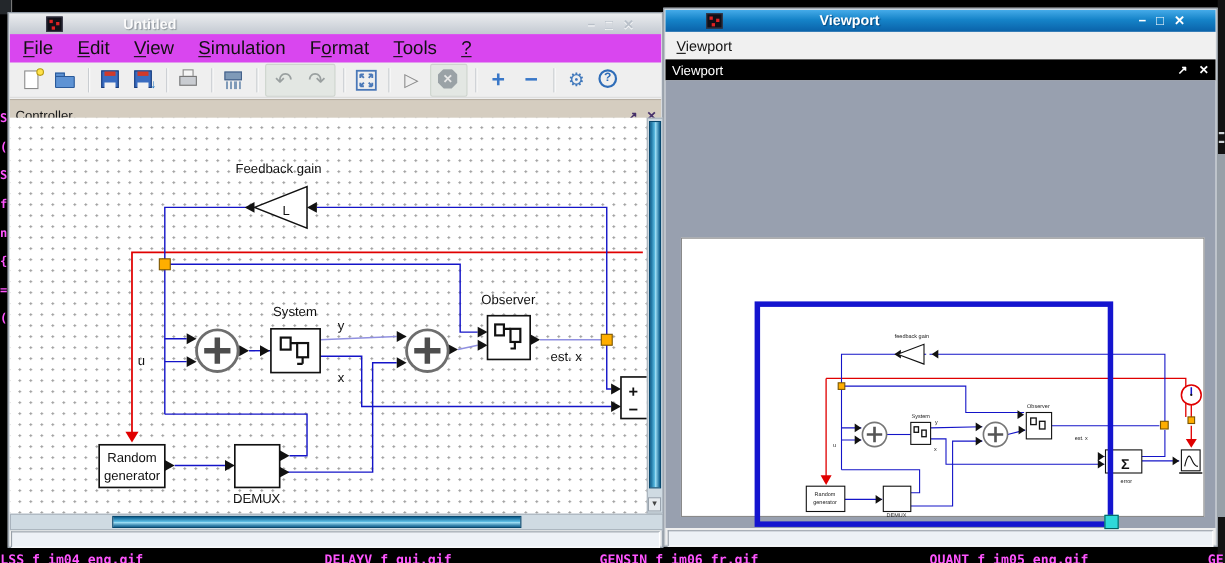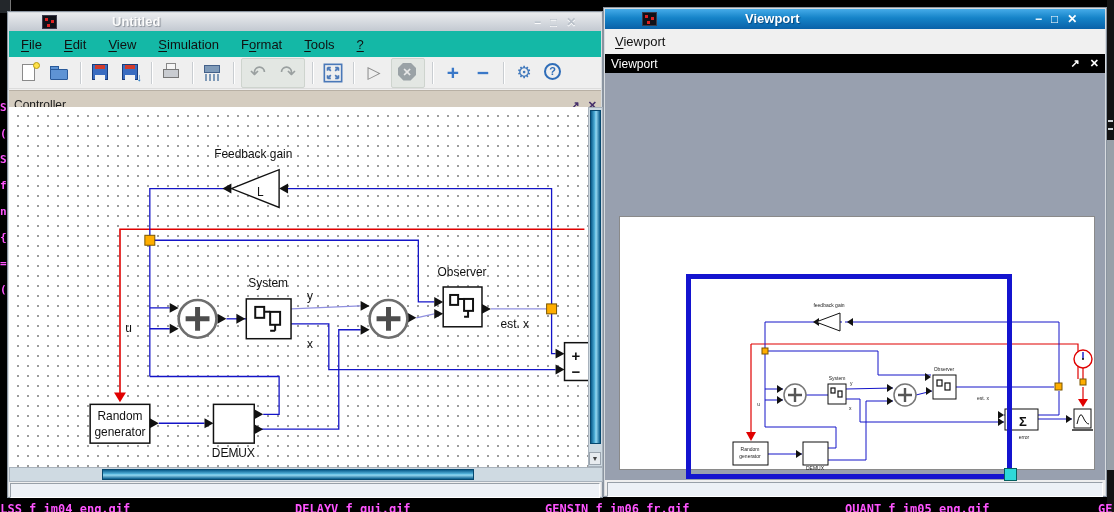--- a/index.html
+++ b/index.html
@@ -29,21 +29,21 @@
   .tbar.inactive .tbar-title { color:#fbfbfb; text-shadow:1px 1px 1px #8a9098; }
   .tbar.active .tbar-title { color:#fff; text-shadow:1px 1px 1px #084a80; }
   .app-icon { position:absolute; top:2px; width:15px; height:14px; background:#101018; border:1px solid #3a3a4a; }
   .app-icon i { position:absolute; width:3px; height:3px; background:#d22; }
   .winbtns { position:absolute; top:0; height:18px; display:flex; align-items:center; gap:9px; }
   .winbtn { font-size:12px; font-weight:bold; line-height:1; cursor:default; }
   .tbar.inactive .winbtn { color:#b9c0c9; text-shadow:0 1px 0 #fff; }
   .tbar.active .winbtn { color:#fff; }
 
   
-  .menubar { position:absolute; left:1px; right:1px; top:19px; height:26px; background:#14b8a6; display:flex; align-items:center; gap:22px; padding-left:12px; font-size:13px; color:#111; }
+  .menubar { position:absolute; left:1px; right:1px; top:19px; height:26px; background:#d946ef; display:flex; align-items:center; gap:22px; padding-left:12px; font-size:17px; color:#111; }
   .menu-item u { text-underline-offset:2px; }
   .toolbar { position:absolute; left:1px; right:1px; top:45px; height:32px; background:#efefef; display:flex; align-items:center; padding-left:6px; border-bottom:1px solid #dcdcdc; }
   .tbtn { position:relative; width:26px; height:26px; margin:0 2px; }
   .tsep { width:1px; height:22px; background:#c9cdd1; margin:0 5px; box-shadow:1px 0 0 #fff; }
   .tgroup { background:#e3e7e3; border:1px solid #ced4ce; border-radius:2px; display:flex; padding:1px; margin:0 2px; }
   .glyph { position:absolute; left:0; top:0; width:100%; height:100%; display:flex; align-items:center; justify-content:center; font-size:17px; }
 
   .panelhdr { position:absolute; left:1px; right:1px; top:78px; height:29px; background:#d5cdc0; border-top:1px solid #b8b0a4; font-size:12px; color:#1a1a1a; display:flex; align-items:center; padding-left:5px; }
   .panelhdr .hicons { position:absolute; right:4px; display:flex; gap:8px; font-size:11px; font-weight:bold; color:#46306a; }
 

